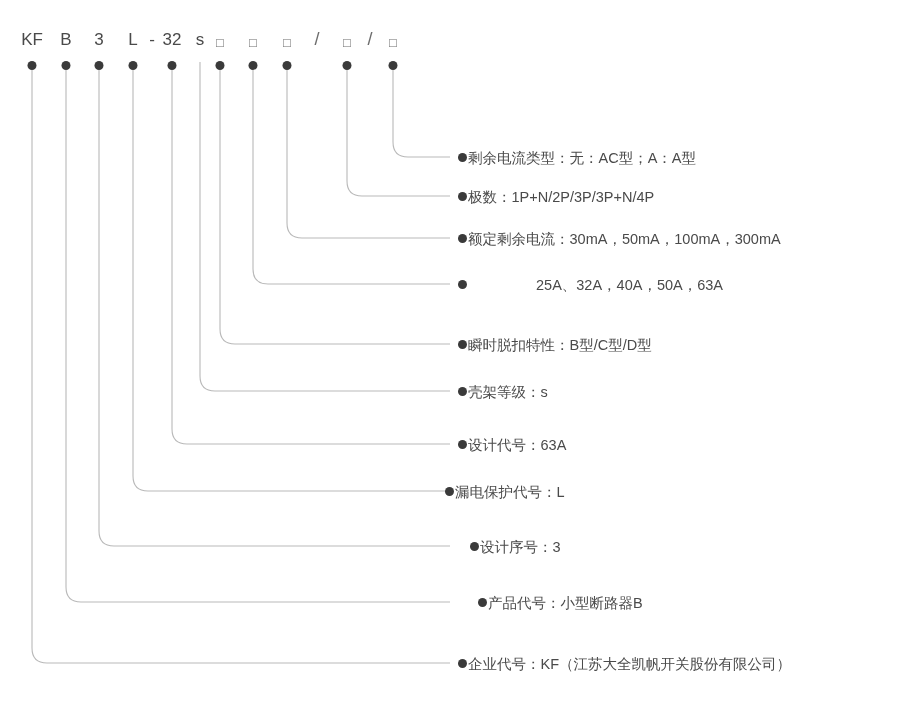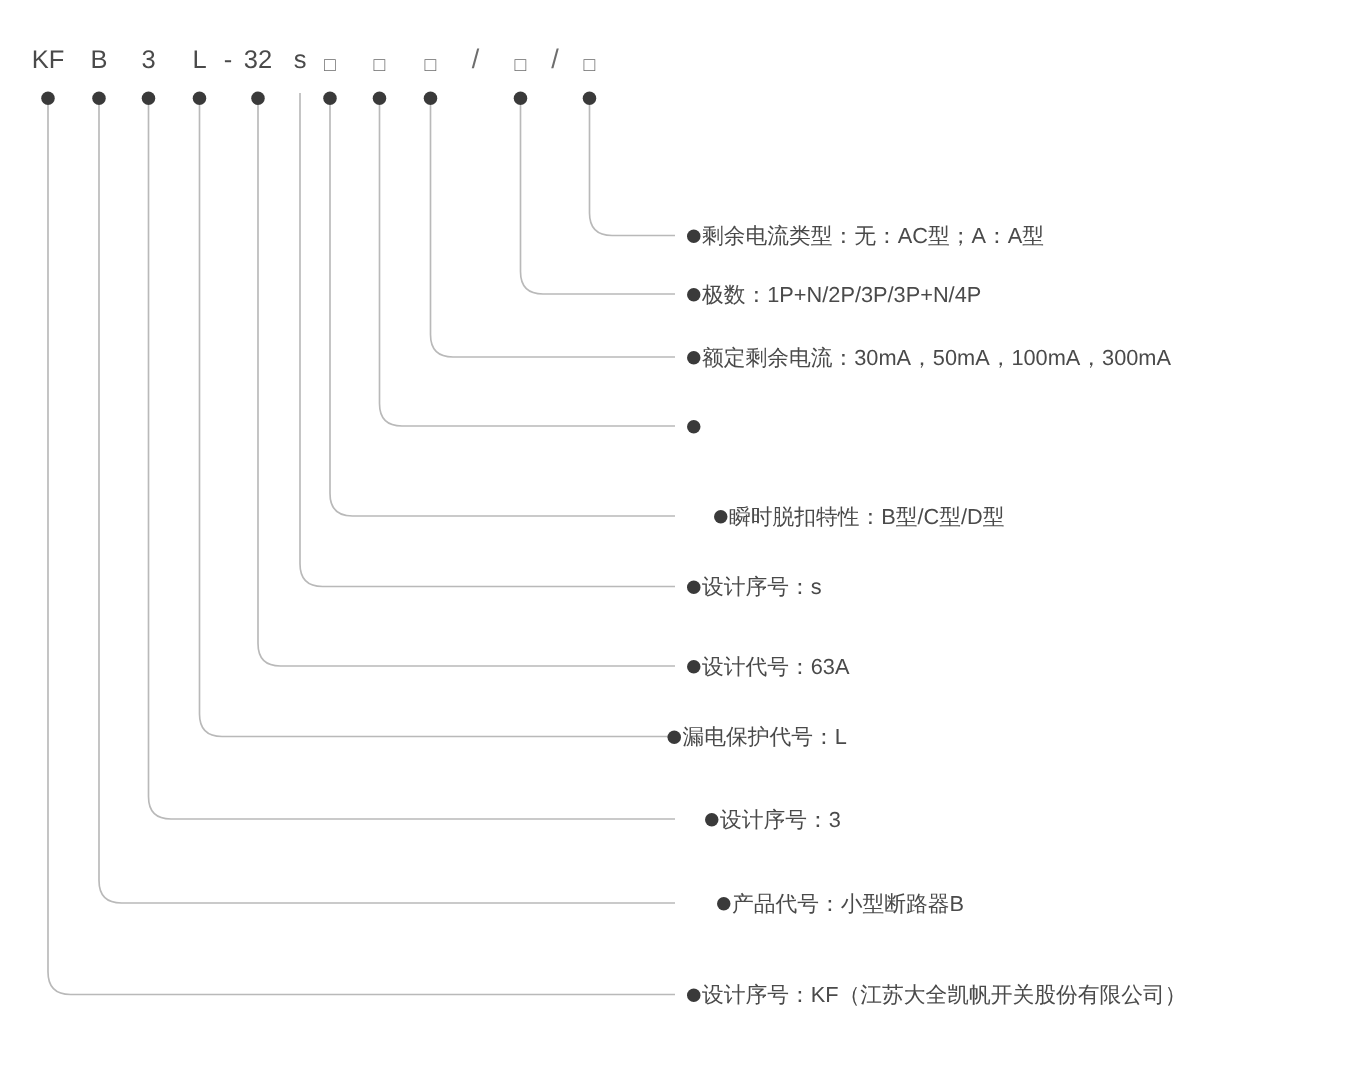--- a/index.html
+++ b/index.html
@@ -161,45 +161,45 @@
       <div class="callout" style="left: 468px; top: 186px;">
         <span class="callout-dot"></span>
         <div class="callout-text"><span>极数：1P+N/2P/3P/3P+N/4P</span></div>
       </div>
       <div class="callout" style="left: 468px; top: 228px;">
         <span class="callout-dot"></span>
         <div class="callout-text"><span>额定剩余电流：30mA，50mA，100mA，300mA</span></div>
       </div>
       <div class="callout" style="left: 468px; top: 274px;">
         <span class="callout-dot"></span>
-        <div class="callout-text"></div>
-      </div>
-      <div class="callout" style="left: 468px; top: 334px; margin-left: 18px;">
+        <div class="callout-text"><span class="line2">25A、32A，40A，50A，63A</span></div>
+      </div>
+      <div class="callout" style="left: 468px; top: 334px;">
         <span class="callout-dot"></span>
         <div class="callout-text"><span>瞬时脱扣特性：B型/C型/D型</span></div>
       </div>
       <div class="callout" style="left: 468px; top: 381px;">
         <span class="callout-dot"></span>
-        <div class="callout-text"><span>设计序号：s</span></div>
+        <div class="callout-text"><span>壳架等级：s</span></div>
       </div>
       <div class="callout" style="left: 468px; top: 434px;">
         <span class="callout-dot"></span>
         <div class="callout-text"><span>设计代号：63A</span></div>
       </div>
       <div class="callout" style="left: 455px; top: 481px;">
         <span class="callout-dot"></span>
         <div class="callout-text"><span>漏电保护代号：L</span></div>
       </div>
       <div class="callout" style="left: 480px; top: 536px;">
         <span class="callout-dot"></span>
         <div class="callout-text"><span>设计序号：3</span></div>
       </div>
       <div class="callout" style="left: 468px; top: 592px; margin-left: 20px;">
         <span class="callout-dot"></span>
         <div class="callout-text"><span>产品代号：小型断路器B</span></div>
       </div>
       <div class="callout" style="left: 468px; top: 653px;">
         <span class="callout-dot"></span>
-        <div class="callout-text"><span>设计序号：KF（江苏大全凯帆开关股份有限公司）</span></div>
+        <div class="callout-text"><span>企业代号：KF（江苏大全凯帆开关股份有限公司）</span></div>
       </div>
     </div>
 
 </div>
 
 </body></html>

